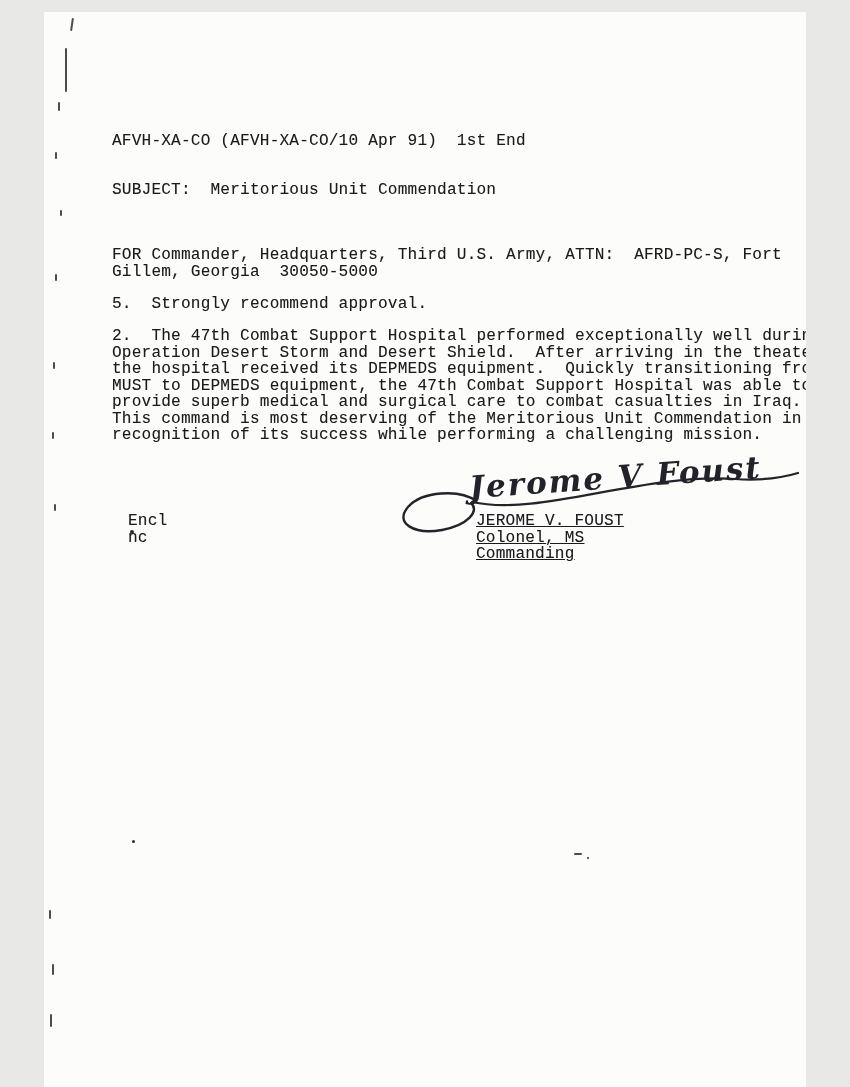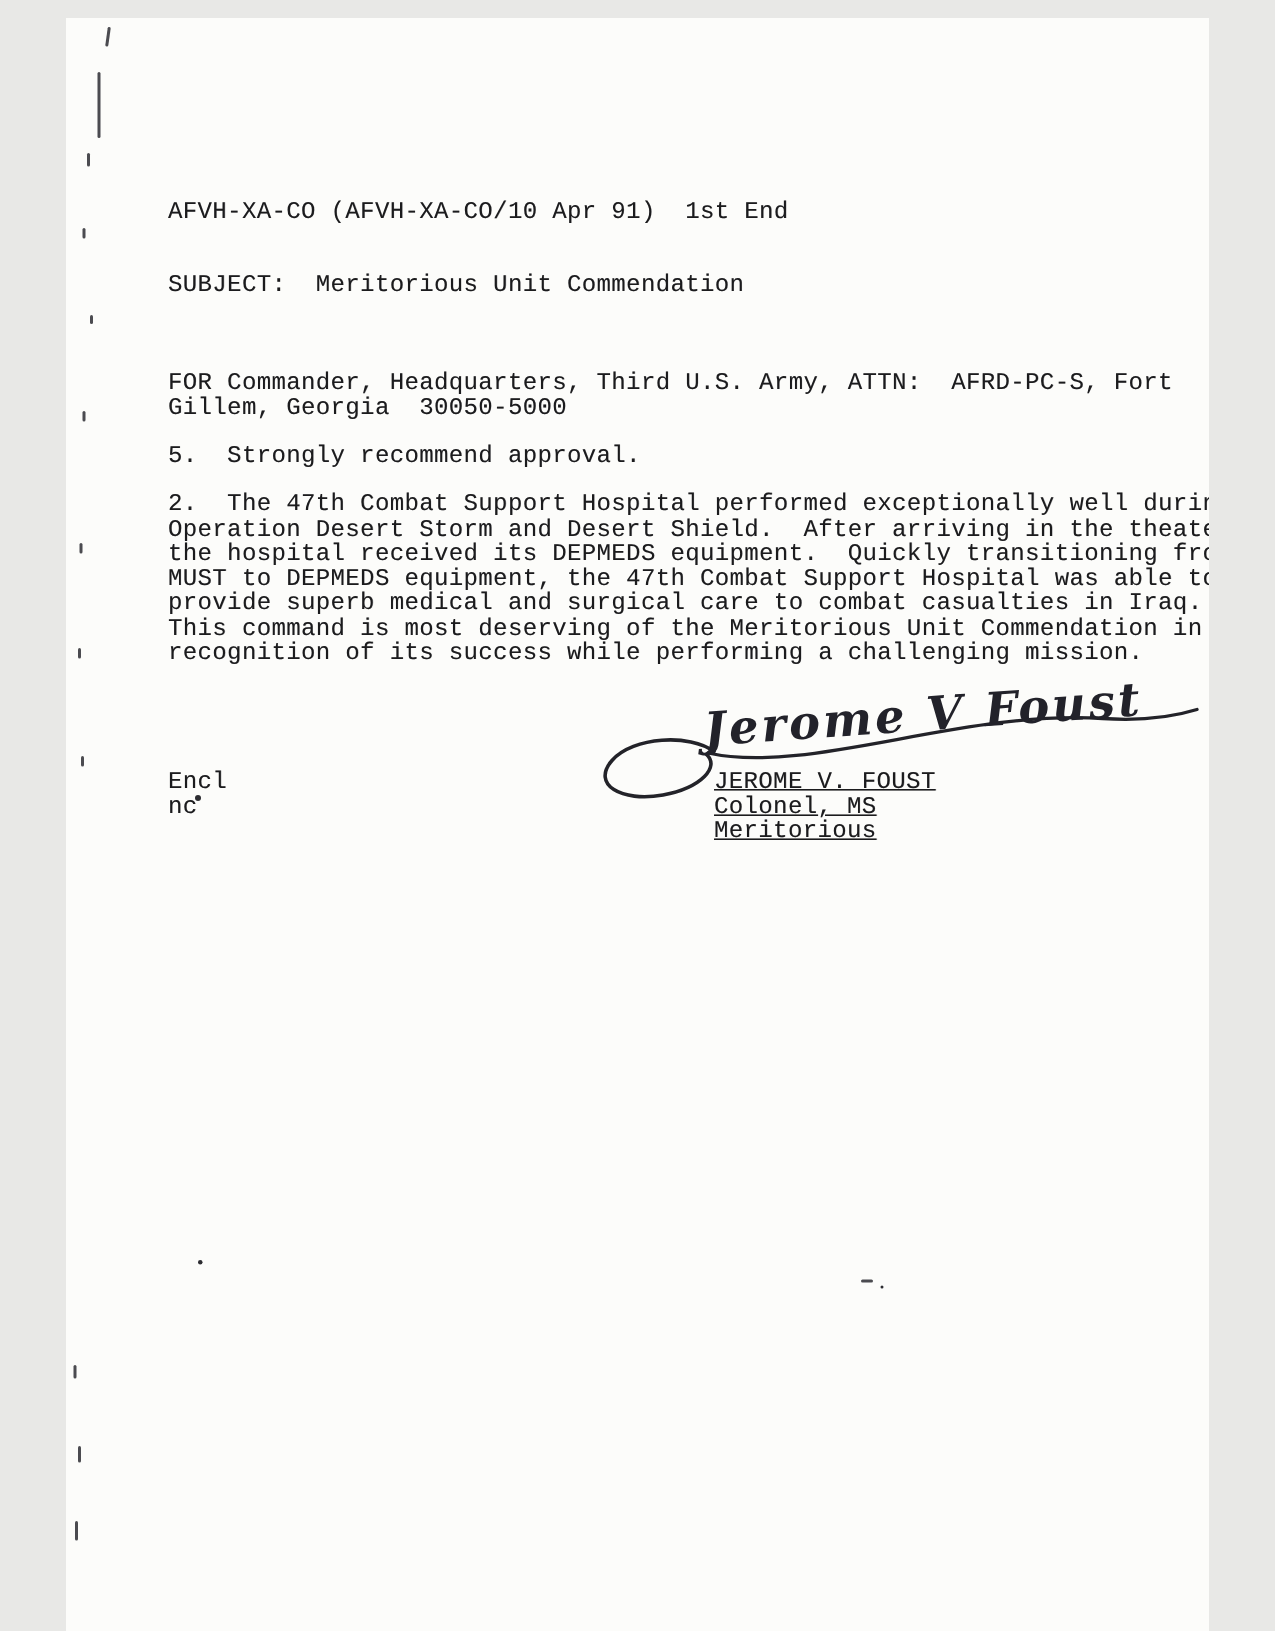--- a/index.html
+++ b/index.html
@@ -33,21 +33,21 @@
   .sig-script {
     position:absolute; left:357px; top:0px;
     font-family:"DejaVu Serif",serif;
     font-style:italic; font-weight:bold;
     font-size:31px; letter-spacing:2px;
     transform:rotate(-4deg);
     color:#22222a;
     white-space:pre;
   }
   .sig-flourish { position:absolute; left:268px; top:-6px; }
-  .sig-left  { position:absolute; left:0px;   top:54px; }
+  .sig-left  { position:absolute; left:16px;   top:54px; }
   .sig-typed { position:absolute; left:364px; top:54px;text-decoration:underline; }
 
   
   .mark { position:absolute; background:#2c2c31; opacity:0.85; border-radius:1px; }
   .dot  { position:absolute; background:#2c2c31; border-radius:50%; }
   .tri-mark { position:absolute; left:824px; top:12px; }
   .bottom-rule      { position:absolute; left:222px; top:1077px; width:168px; height:0; border-top:2px solid #15151a; }
   .bottom-rule-dash { position:absolute; left:205px; top:1078px; width:10px; height:0; border-top:2px solid #3a3a3f; }
 </style>
 </head>
@@ -117,19 +117,19 @@
       <span class="sig-script">Jerome V Foust</span>
 
       <div class="sig-left">
         <pre class="line">Encl</pre>
         <pre class="line">nc</pre>
       </div>
 
       <div class="sig-typed">
         <pre class="line">JEROME V. FOUST</pre>
         <pre class="line">Colonel, MS</pre>
-        <pre class="line">Meritorious</pre>
+        <pre class="line">Commanding</pre>
       </div>
 
     </div>
 
   </div>
 </div>
 
 </body></html>

